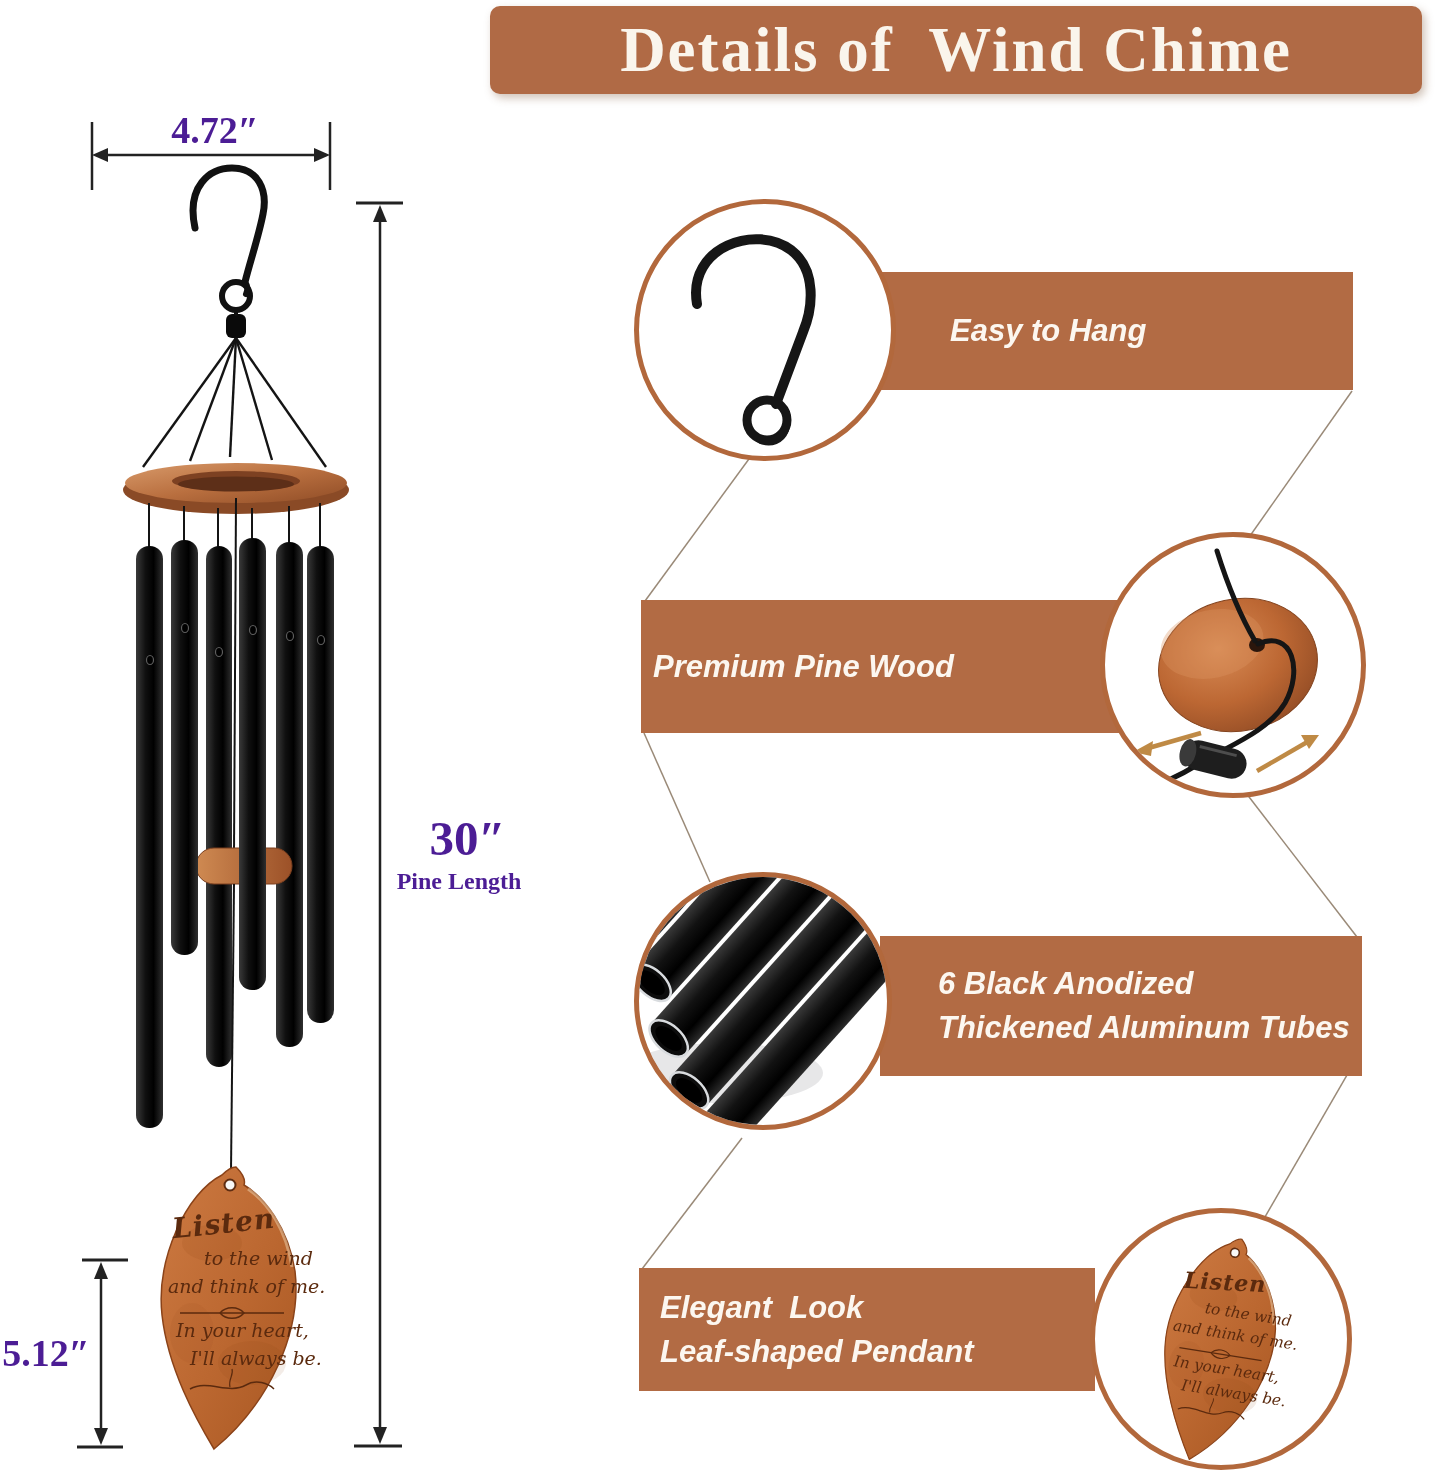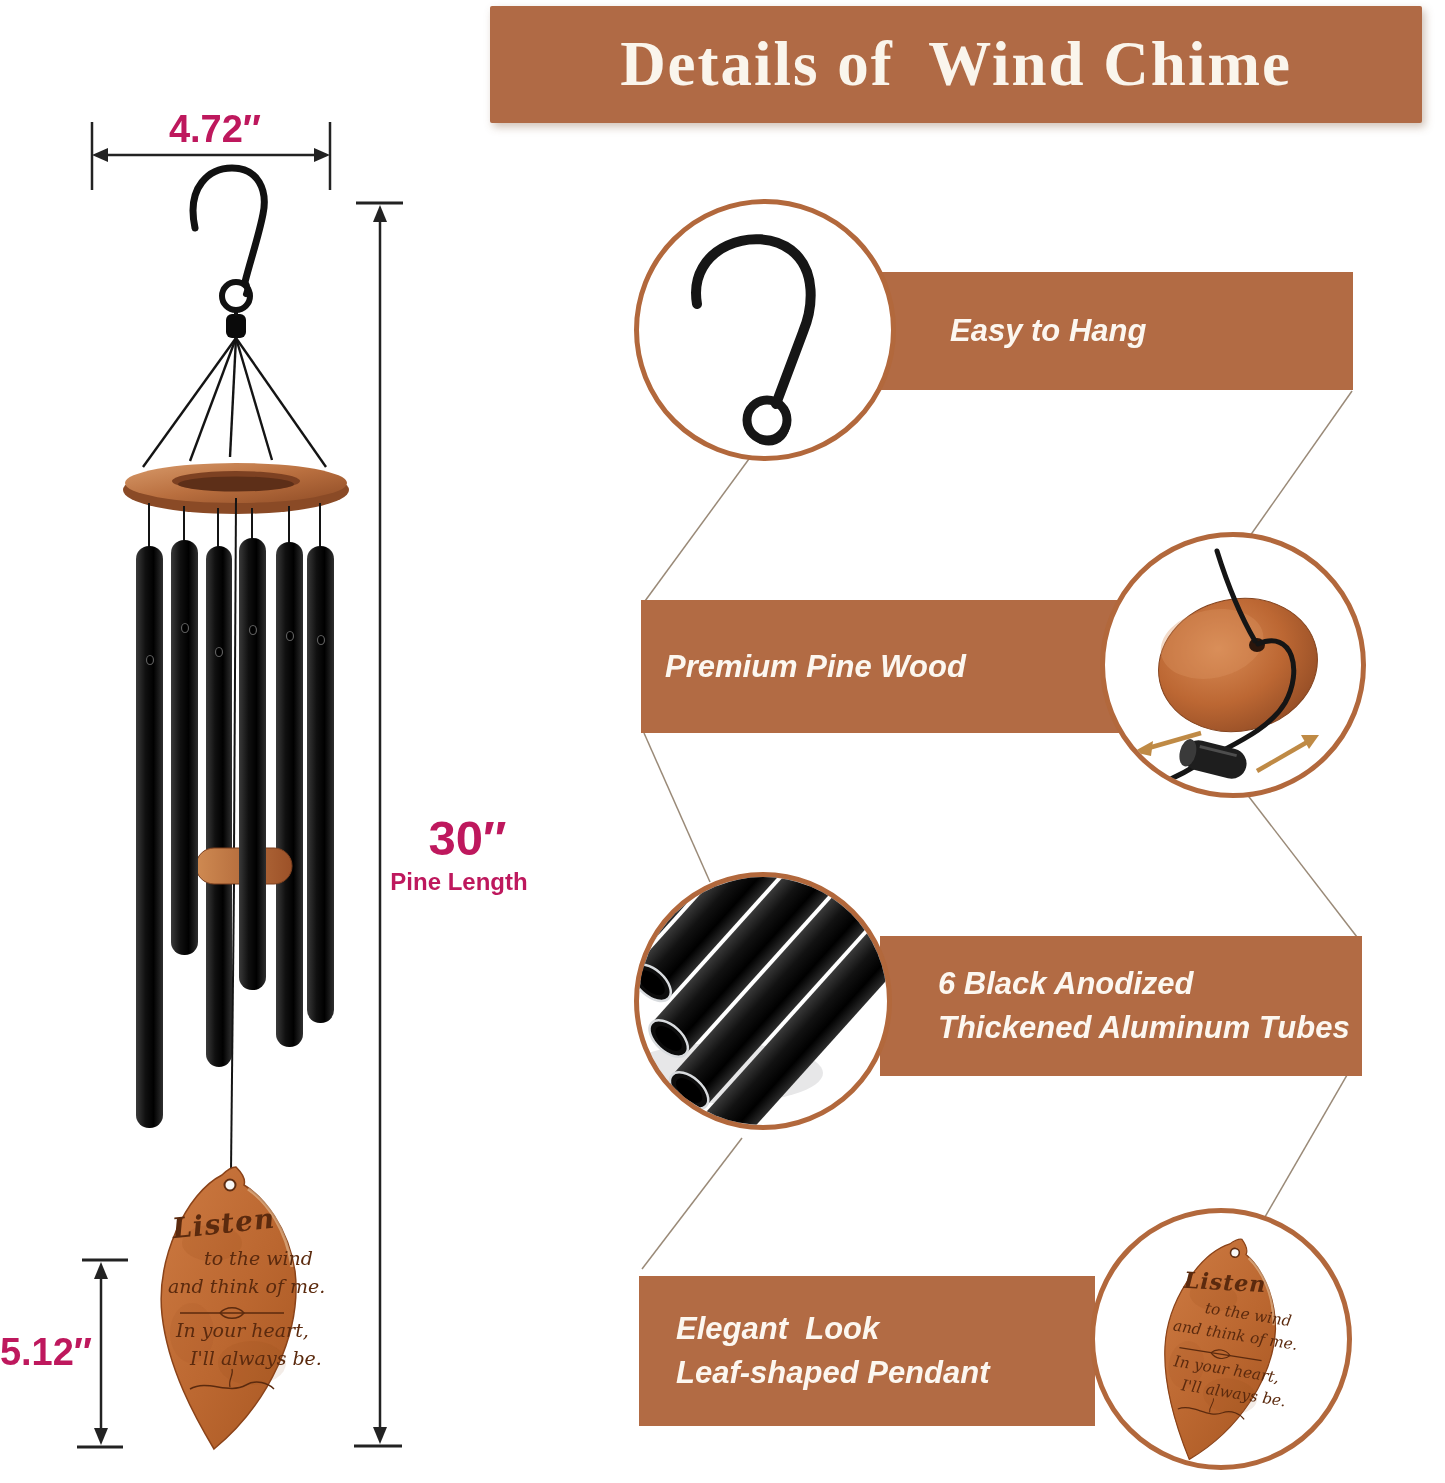--- a/index.html
+++ b/index.html
@@ -1,45 +1,45 @@
 <!DOCTYPE html>
 <html><head>
 <meta charset="utf-8">
 <style>
   html,body{margin:0;padding:0;background:#ffffff;}
   .page{position:relative;width:1445px;height:1483px;background:#ffffff;overflow:hidden;
         font-family:"Liberation Sans","DejaVu Sans",sans-serif;}
   svg{display:block}
   
-  .title-banner{position:absolute;left:490px;top:6px;width:932px;height:117px;
-    background:#b06a45;border-radius:2px;display:flex;align-items:center;justify-content:center;
+  .title-banner{position:absolute;left:490px;top:6px;width:932px;height:88px;
+    background:#b06a45;border-radius:10px;display:flex;align-items:center;justify-content:center;
     box-shadow:3px 4px 8px rgba(120,80,50,.35);z-index:4;}
   .title-banner span{font-family:"Liberation Serif","DejaVu Serif",serif;font-weight:700;
     font-size:63px;color:#faf5ec;letter-spacing:2px;white-space:pre;}
   
   .connectors{position:absolute;left:0;top:0;z-index:1;}
   
   .feat-banner{position:absolute;background:#b26b44;display:flex;flex-direction:column;
     justify-content:center;row-gap:8px;z-index:2;}
   .feat-banner .ln{font-weight:700;font-style:italic;font-size:31px;color:#fcf7f0;
     line-height:36px;white-space:pre;}
   #banner-1{left:858px;top:272px;width:495px;height:118px;padding-left:92px;box-sizing:border-box;}
-  #banner-2{left:641px;top:600px;width:500px;height:133px;padding-left:24px;box-sizing:border-box;}
+  #banner-2{left:641px;top:600px;width:500px;height:133px;padding-left:12px;box-sizing:border-box;}
   #banner-3{left:880px;top:936px;width:482px;height:140px;padding-left:58px;box-sizing:border-box;}
-  #banner-4{left:639px;top:1268px;width:456px;height:150px;padding-left:37px;box-sizing:border-box;margin-top:8px;}
+  #banner-4{left:639px;top:1268px;width:456px;height:123px;padding-left:21px;box-sizing:border-box;}
   
   .feat-circle{position:absolute;border:5px solid #b2683c;border-radius:50%;background:#ffffff;
     overflow:hidden;z-index:3;}
   #circle-1{left:634px;top:199px;width:252px;height:252px;}
   #circle-2{left:1100px;top:532px;width:256px;height:256px;}
   #circle-3{left:634px;top:872px;width:248px;height:248px;}
   #circle-4{left:1090px;top:1208px;width:252px;height:252px;}
   
-  .dim-label{position:absolute;color:#be185d;font-weight:700;text-align:center;z-index:4;
-    font-family:Liberation Sans, sans-serif;}
+  .dim-label{position:absolute;color:#4c1d95;font-weight:700;text-align:center;z-index:4;
+    font-family:Liberation Serif, serif;}
   #dim-width{left:150px;top:108px;width:130px;font-size:38px;}
   #dim-total-value{left:420px;top:810px;width:95px;font-size:49px;}
   #dim-total-label{left:374px;top:868px;width:170px;font-size:24px;}
   #dim-pendant{left:-6px;top:1331px;width:104px;font-size:38px;}
   
   .leaf-assembly{position:absolute;width:160px;height:292px;}
   #product-leaf{left:152px;top:1163px;z-index:3;}
   #circle4-leaf{left:46px;top:-8px;transform:rotate(9deg) scale(.8);}
   .leaf-text{position:absolute;left:0;top:0;width:160px;height:292px;
     font-family:"DejaVu Serif","Liberation Serif",serif;font-style:italic;color:#5b2a0e;}

